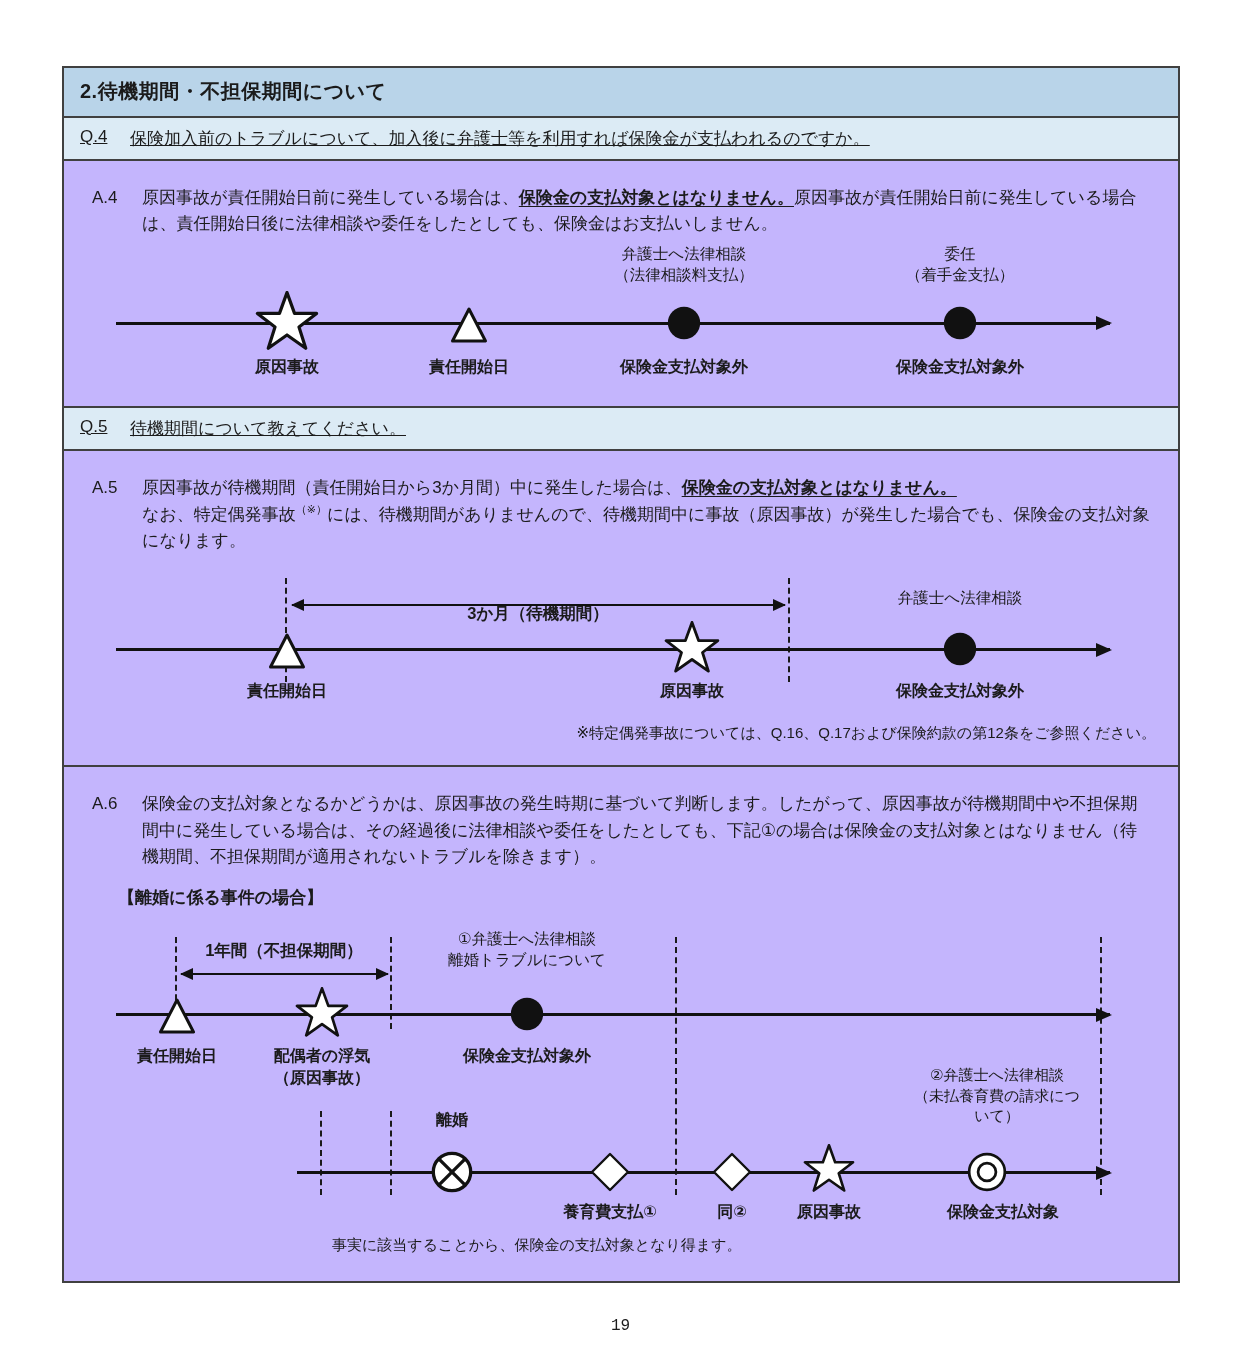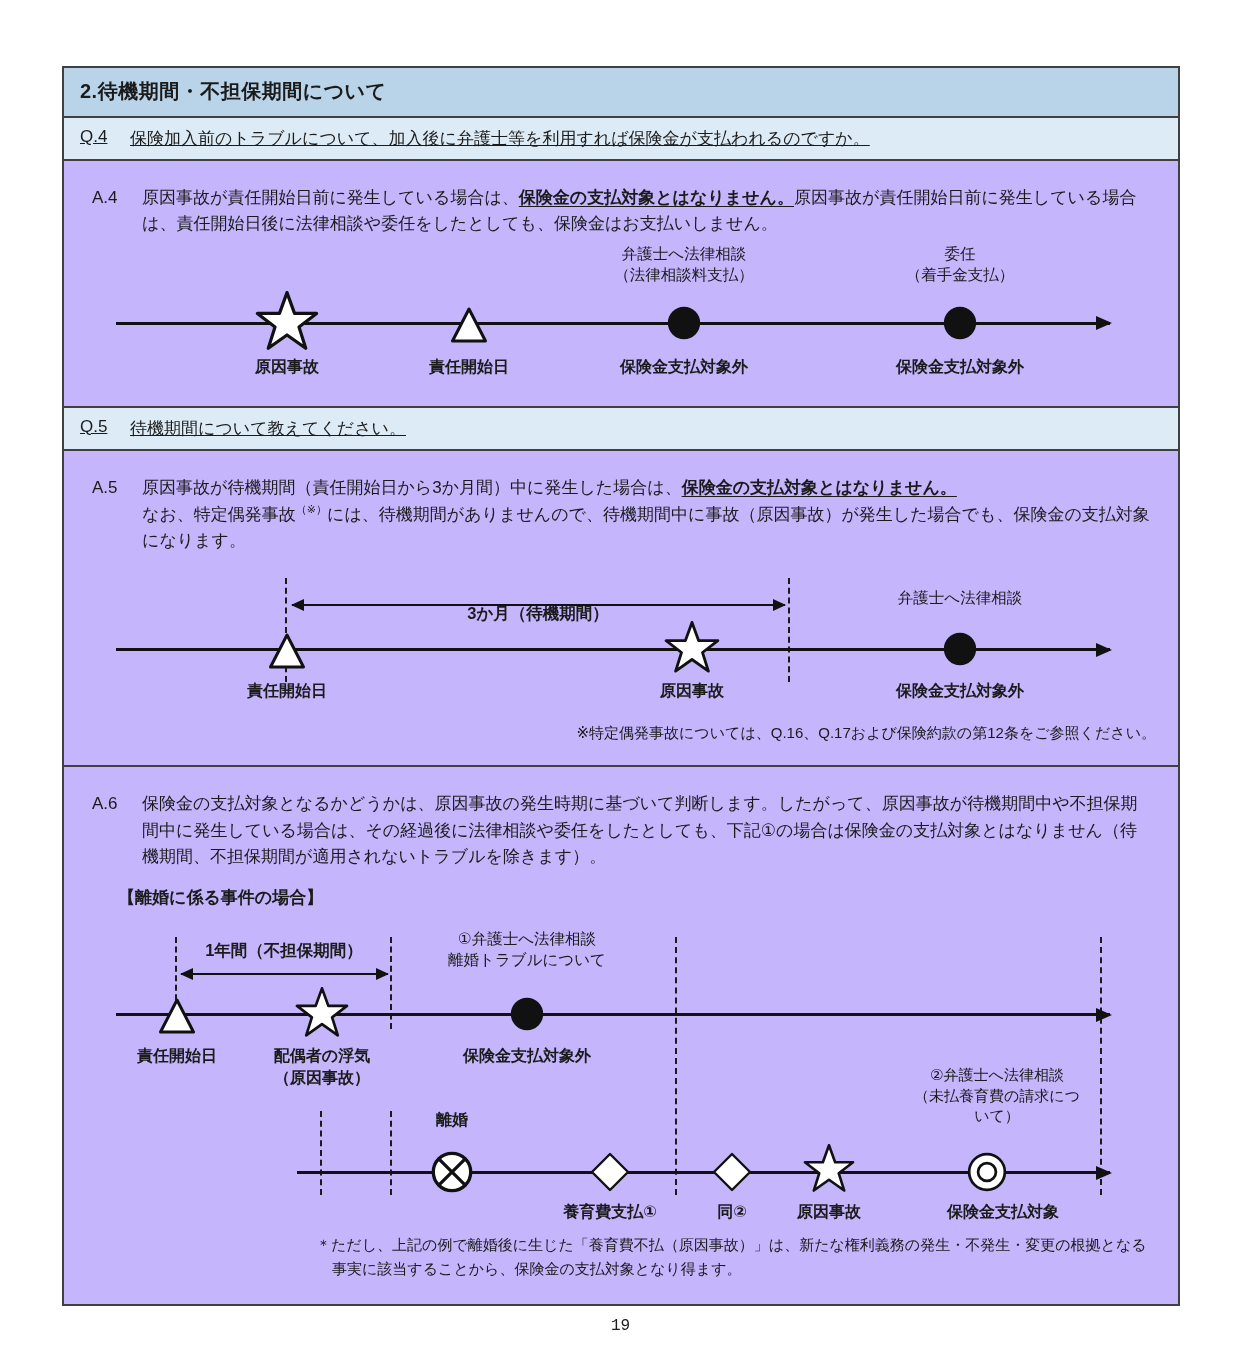--- a/index.html
+++ b/index.html
@@ -279,20 +279,19 @@
           </svg>
         </div>
 
       <div class="lbl bold" style="left:534px; top:276px;">養育費支払①</div>
       <div class="lbl bold" style="left:656px; top:276px;">同②</div>
       <div class="lbl bold" style="left:753px; top:276px;">原因事故</div>
       <div class="lbl bold" style="left:911px; top:276px;margin-left:16px;">保険金支払対象</div>
     </div>
 
     <div class="footnote">
-      <span>＊ただし、上記の例で離婚後に生じた「養育費不払（原因事故）」は、新たな権利義務の発生・不発生・変更の根拠となる</span>
       <span class="indent">事実に該当することから、保険金の支払対象となり得ます。</span>
     </div>
   </div>
 
 </div>
 
 <div class="page-num">19</div>
 
 </body></html>

